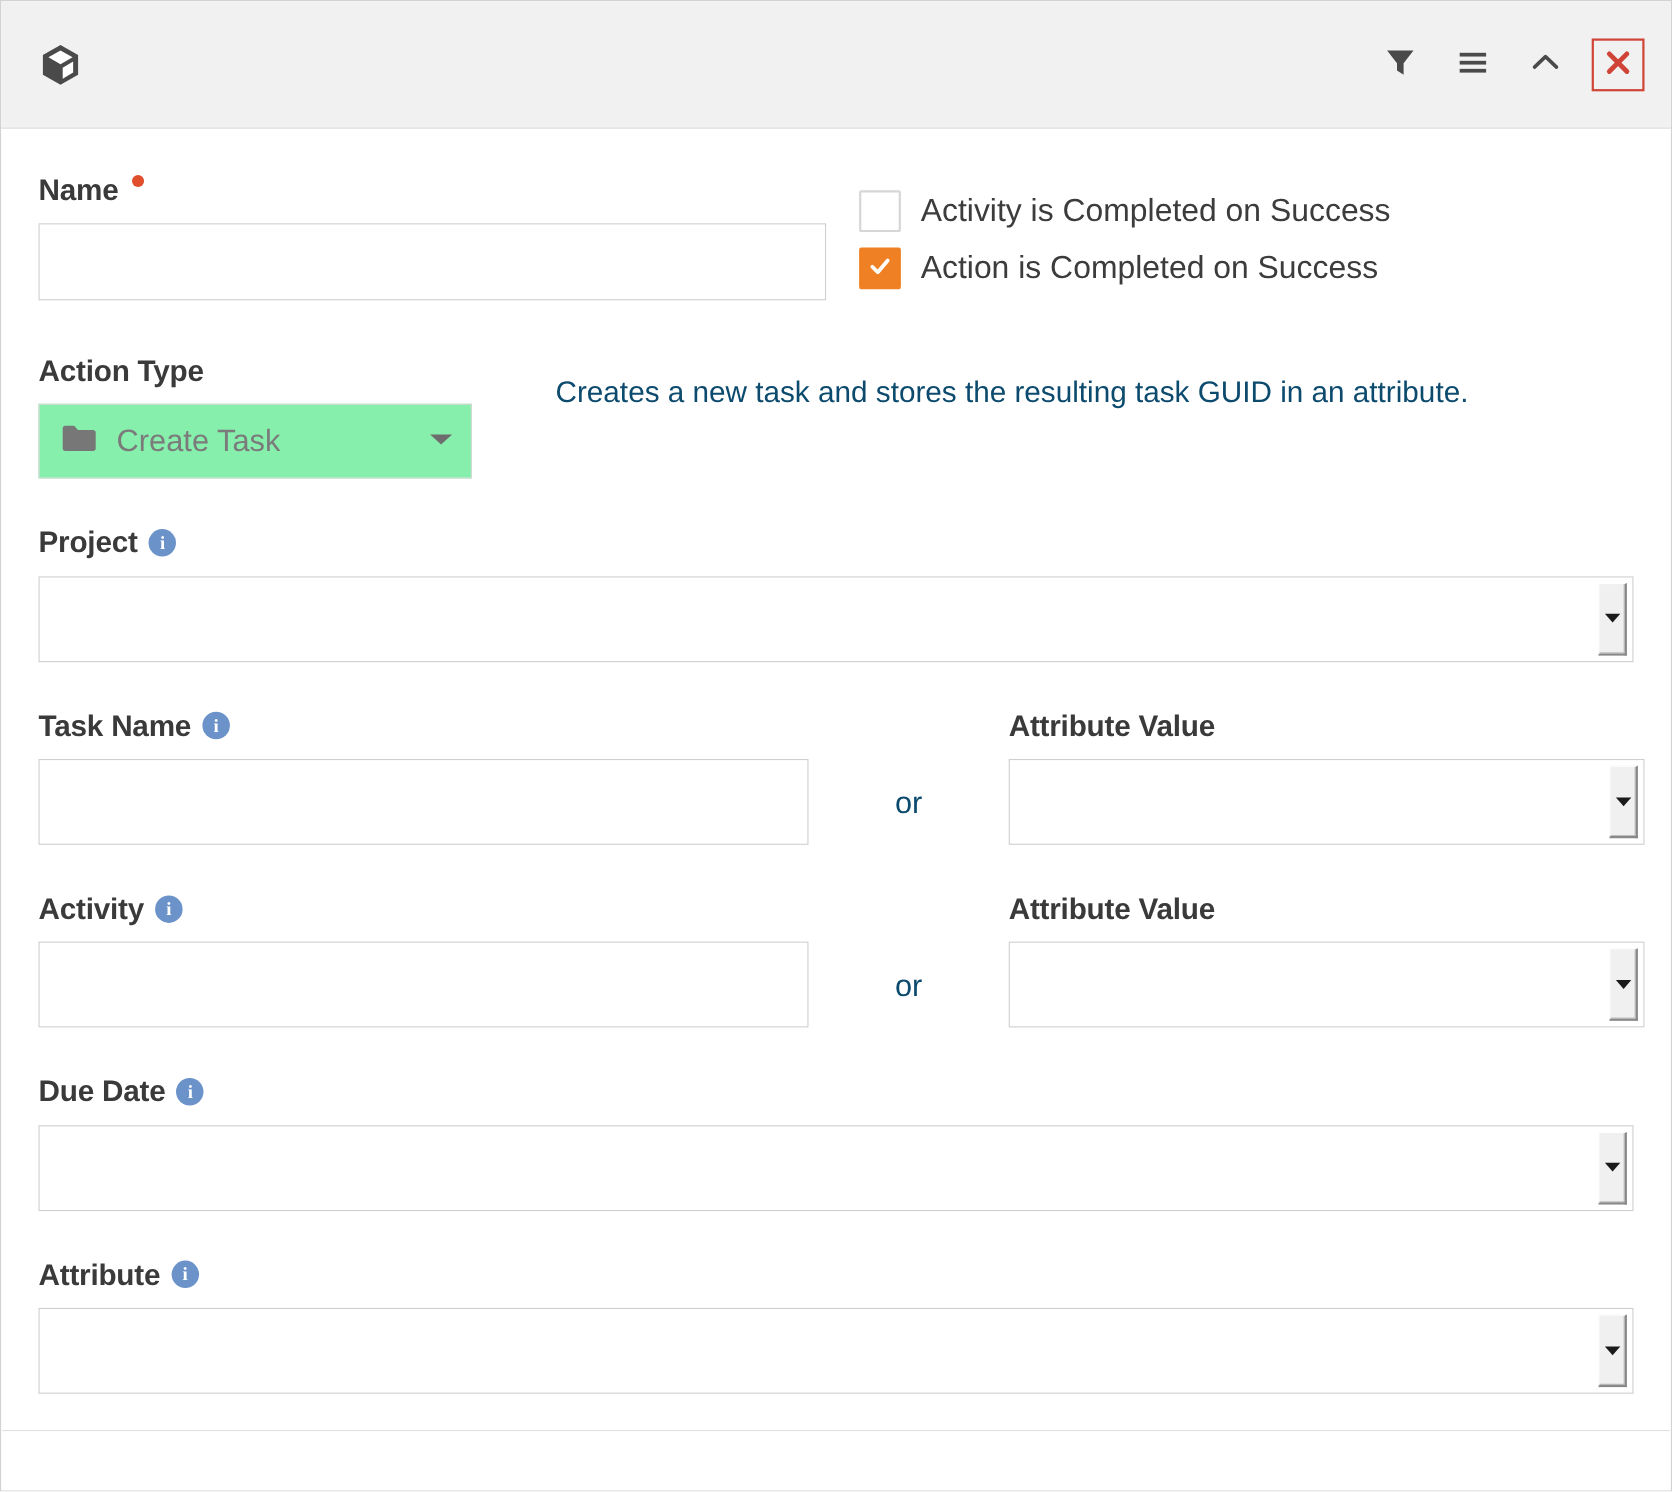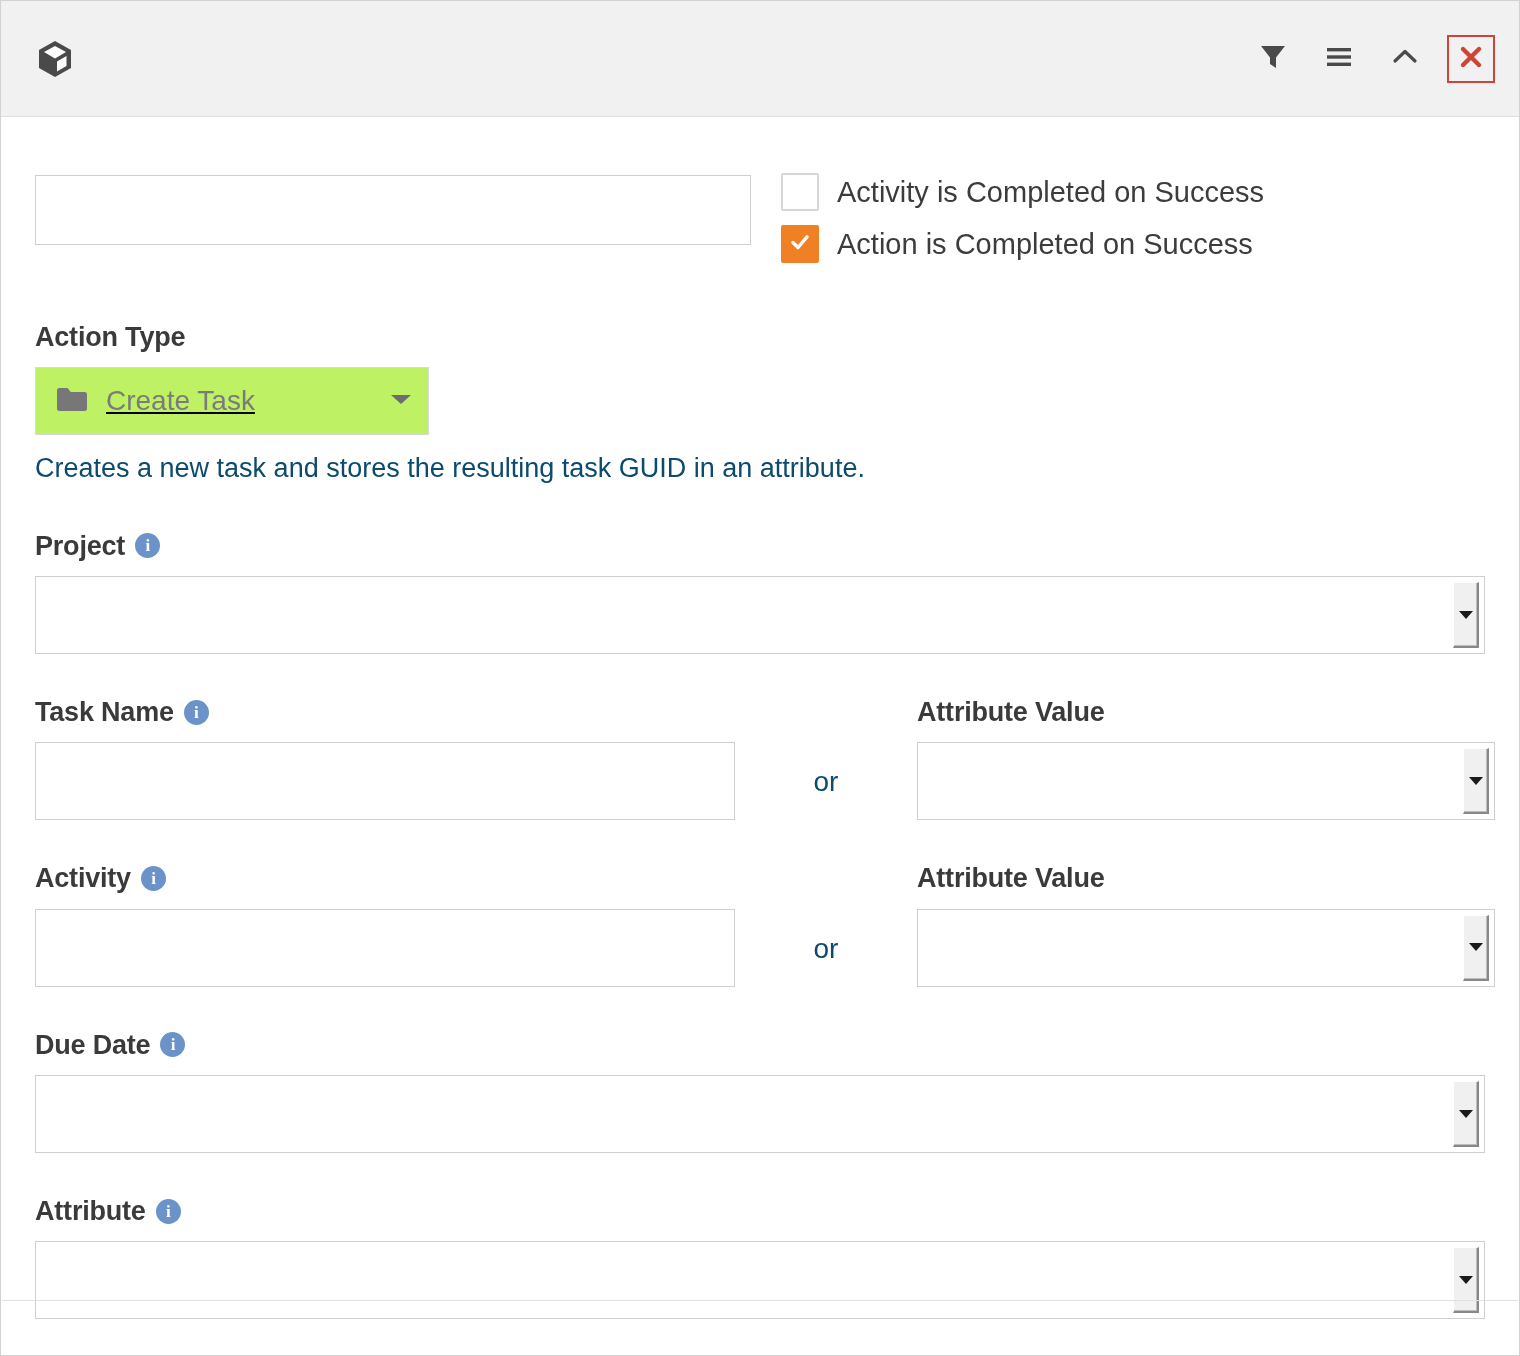--- a/index.html
+++ b/index.html
@@ -206,35 +206,33 @@
     margin-left: 18px;
     font-size: 29px;
     color: #3c3c3c;
     line-height: 1;
   }
 
   .row-actiontype {
     display: flex;
     align-items: flex-start;
     margin-top: 46px;
-    flex-direction: column;
   }
   .at-col { width: 470px; flex: none; }
   .at-select {
     margin-top: 16px;
     width: 394px;
     height: 68px;
     box-sizing: border-box;
     border: 1px solid #d9d9d9;
-    background: #bef264;
+    background: #86efac;
     display: flex;
     align-items: center;
     padding: 0 14px 0 20px;
     cursor: pointer;
-    text-decoration: underline;
   }
   .folder-icon { flex: none; }
   .at-value {
     margin-left: 18px;
     font-size: 28px;
     color: #7b7b7b;
     flex: 1 1 auto;
     line-height: 1;
   }
   .overview-col {
@@ -339,20 +337,24 @@
           </svg>
         </span>
       </button>
     </div>
   </div>
 
   <div class="content">
 
     <div class="row-name">
       <div class="name-col">
+        <div class="field-label">
+          <span>Name</span>
+          <span class="req-dot"></span>
+        </div>
         <input class="text-input" style="margin-top: 16px;" type="text" value="">
       </div>
 
       <div class="checkbox-col">
         <div class="cb-row">
           <span class="cb-box"></span>
           <span class="cb-label">Activity is Completed on Success</span>
         </div>
 
         <div class="cb-row">

